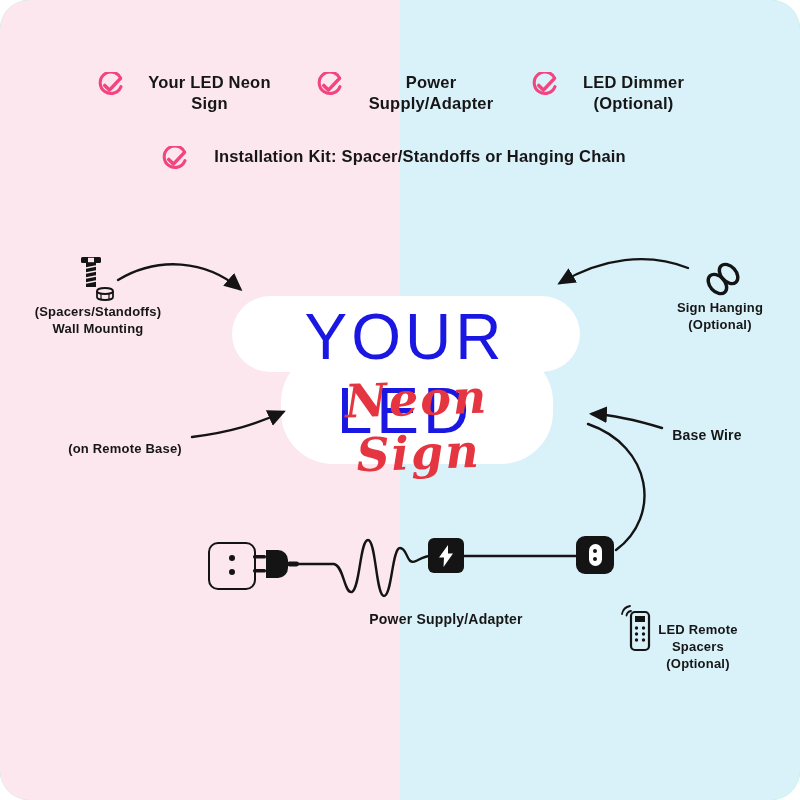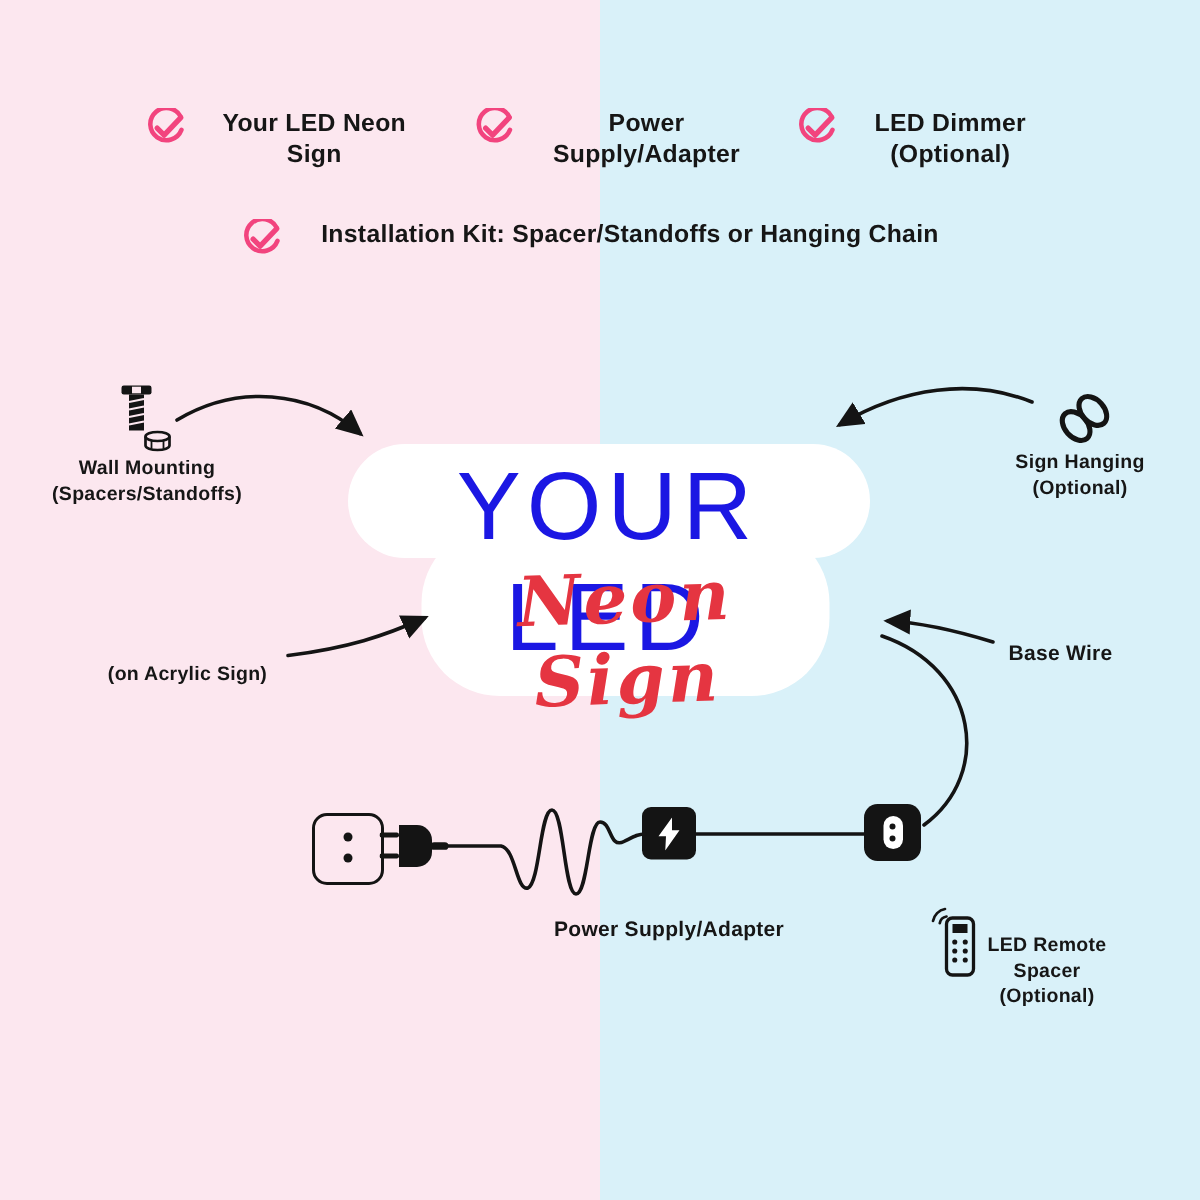--- a/index.html
+++ b/index.html
@@ -1,17 +1,17 @@
 <!DOCTYPE html>
 <html><head>
 <meta charset="utf-8">
 <style>
   html,body{margin:0;padding:0;}
   body{font-family:"Liberation Sans",sans-serif;color:#161616;}
-  .canvas{position:relative;width:800px;height:800px;overflow:hidden;background:#86efac;}
+  .canvas{position:relative;width:800px;height:800px;overflow:hidden;background:#86efac;border-radius:29px;}
   .bg-left{position:absolute;left:0;top:0;width:400px;height:800px;background:#fce7ef;}
   .bg-right{position:absolute;left:400px;top:0;width:400px;height:800px;background:#d9f1f9;}
   .abs{position:absolute;}
   .check-item{display:flex;align-items:flex-start;gap:8px;}
   .check-item .txt{font-size:16.5px;font-weight:600;line-height:1.3;text-align:center;letter-spacing:.2px;}
   .small-label{font-size:13px;font-weight:600;line-height:1.3;text-align:center;letter-spacing:.2px;}
   .sign-blob1{position:absolute;left:232px;top:296px;width:348px;height:76px;background:#ffffff;border-radius:38px;}
   .sign-blob2{position:absolute;left:281px;top:350px;width:272px;height:114px;background:#ffffff;border-radius:52px;}
   .sign-line1{position:absolute;left:240px;top:300px;width:330px;text-align:center;
     font-size:64px;font-weight:500;letter-spacing:4px;color:#1b17e3;}
@@ -80,37 +80,37 @@
       <line x1="10" y1="17" x2="20" y2="15"></line>
       <line x1="10" y1="22" x2="20" y2="20"></line>
       <line x1="10" y1="27" x2="20" y2="25"></line>
     </g>
     <ellipse cx="29" cy="35" rx="8" ry="3" fill="none" stroke="#141414" stroke-width="1.8"></ellipse>
     <path d="M21 35 v6 a8 3 0 0 0 16 0 v-6" fill="none" stroke="#141414" stroke-width="1.8"></path>
     <line x1="25" y1="37.5" x2="25" y2="43" stroke="#141414" stroke-width="1.2"></line>
     <line x1="33" y1="37.5" x2="33" y2="43" stroke="#141414" stroke-width="1.2"></line>
   </svg>
   <div class="abs small-label" style="left:18px;top:304px;width:160px;">
+    <div>(Spacers/Standoffs)</div>
     <div>Wall Mounting</div>
-    <div>(Spacers/Standoffs)</div>
   </div>
 
   <svg class="abs" style="left:700px;top:258px;" width="46" height="42" viewBox="0 0 46 42">
     <g transform="rotate(-42 23 21)" fill="none" stroke="#141414" stroke-width="3.4">
       <ellipse cx="15.5" cy="21" rx="7.5" ry="11"></ellipse>
       <ellipse cx="30.5" cy="21" rx="7.5" ry="11"></ellipse>
     </g>
   </svg>
   <div class="abs small-label" style="left:655px;top:300px;width:130px;">
     <div>Sign Hanging</div>
     <div>(Optional)</div>
   </div>
 
   <div class="abs small-label" style="left:45px;top:441px;width:160px;">
-    <div>(on Acrylic Sign)</div>
+    <div>(on Remote Base)</div>
   </div>
 
   <div class="abs small-label" style="left:662px;top:426px;width:90px;font-size:14px;">Base Wire</div>
 
   <div class="socket">
     <span class="hole" style="top:11px;"></span>
     <span class="hole" style="top:25px;"></span>
   </div>
 
   <svg class="abs" style="left:253px;top:547px;" width="48" height="34" viewBox="0 0 48 34">
@@ -145,21 +145,21 @@
         <circle cx="27.5" cy="34" r="1.7"></circle>
       <circle cx="20.5" cy="40" r="1.7"></circle>
         <circle cx="27.5" cy="40" r="1.7"></circle>
     </g>
   </svg>
 
   <div class="abs small-label" style="left:336px;top:610px;width:220px;font-size:14px;">Power Supply/Adapter</div>
 
   <div class="abs small-label" style="left:638px;top:622px;width:120px;">
     <div>LED Remote</div>
-    <div>Spacer</div>
+    <div>Spacers</div>
     <div>(Optional)</div>
   </div>
 
   <svg class="overlay" width="800" height="800" viewBox="0 0 800 800">
     <defs>
       <marker id="arrow" markerWidth="9" markerHeight="8" refX="6.2" refY="3.5" orient="auto">
         <path d="M0,0 L7.5,3.5 L0,7 z" fill="#141414"></path>
       </marker>
     </defs>
     <g fill="none" stroke="#141414" stroke-width="2.4" stroke-linecap="round">

